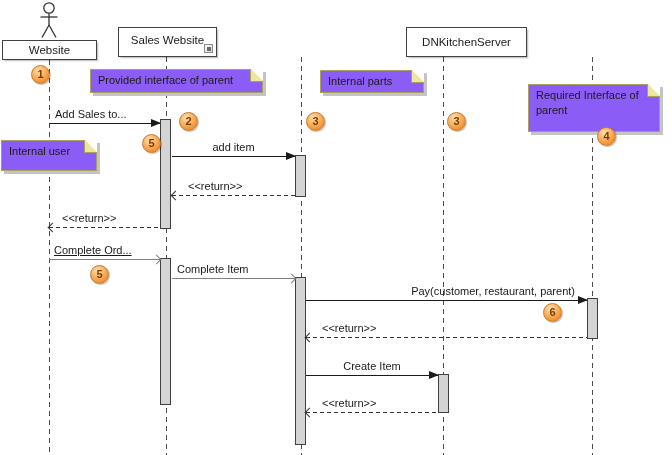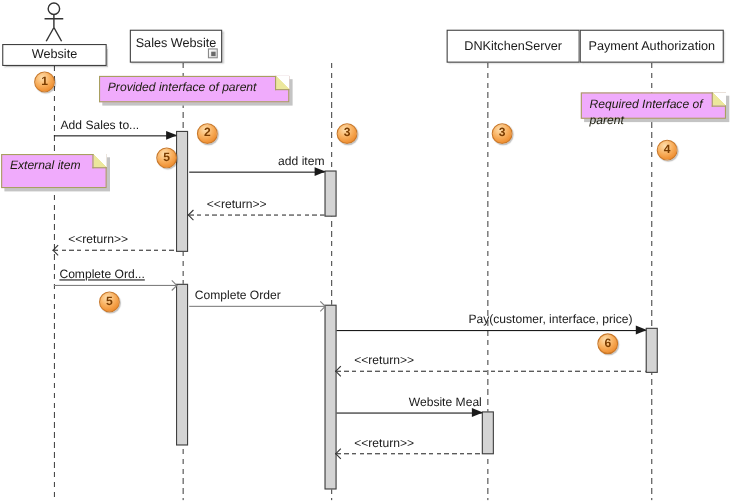--- a/index.html
+++ b/index.html
@@ -23,22 +23,22 @@
     position:absolute;right:3px;bottom:3px;width:9px;height:9px;box-sizing:border-box;
     border:1px solid #8a8a8a;background:linear-gradient(135deg,#ffffff 0%,#d8d8d8 100%);
   }
   .ref-icon::after{
     content:"";position:absolute;right:1px;bottom:1px;width:4px;height:4px;background:#6a6a6a;
   }
   
   .actor{position:absolute;}
   
   .note{
-    position:absolute;background:#f0abfc;border:1px solid #A8A060;box-sizing:border-box;
-    font-size:11px;color:#1c1c10;box-shadow:3px 3px 0 #c4c4c4;font-style:italic;
+    position:absolute;background:#8b5cf6;border:1px solid #A8A060;box-sizing:border-box;
+    font-size:11px;color:#1c1c10;box-shadow:3px 3px 0 #c4c4c4;
   }
   .note .txt{display:block;padding:3px 6px 2px 7px;line-height:15px;}
   .note .fold{
     position:absolute;top:-1px;right:-1px;width:13px;height:13px;box-sizing:border-box;
     background:linear-gradient(to bottom left,#ffffff 0 49%,#ece79c 51% 100%);
     border-left:1px solid #A8A060;border-bottom:1px solid #A8A060;
   }
   
   .activation{
     position:absolute;width:11px;box-sizing:border-box;
@@ -49,21 +49,21 @@
   .msg .line{position:absolute;left:0;right:0;top:0;height:1px;}
   .msg.sync{color:#1a1a1a;}
   .msg.async{color:#808080;}
   .msg.return{color:#333333;}
   .msg.sync .line{background:#1a1a1a;}
   .msg.async .line{background:#808080;}
   .msg.return .line{background:repeating-linear-gradient(to right,#333 0 4px,transparent 4px 7px);}
   .msg .label{
     position:absolute;top:-15px;font-size:11px;color:#1a1a1a;white-space:nowrap;
   }
-  .lbl-center{left:0;right:0;text-align:right;}
+  .lbl-center{left:0;right:0;text-align:center;}
   .lbl-right{right:12px;text-align:right;}
   .head-fill-right{
     position:absolute;right:-1px;top:-4px;width:0;height:0;
     border-top:4.5px solid transparent;border-bottom:4.5px solid transparent;
     border-left:10px solid currentColor;
   }
   .head-open-right{
     position:absolute;right:0;top:-3.5px;width:7px;height:7px;box-sizing:border-box;
     border-top:1.4px solid currentColor;border-right:1.4px solid currentColor;
     transform:rotate(45deg);
@@ -96,29 +96,26 @@
     <circle cx="12" cy="7" r="5.2" fill="#ffffff" stroke="#333" stroke-width="1.3"></circle>
     <line x1="12" y1="12.2" x2="12" y2="24" stroke="#333" stroke-width="1.3"></line>
     <line x1="3.5" y1="16" x2="20.5" y2="16" stroke="#333" stroke-width="1.3"></line>
     <line x1="12" y1="24" x2="5" y2="36.5" stroke="#333" stroke-width="1.3"></line>
     <line x1="12" y1="24" x2="19" y2="36.5" stroke="#333" stroke-width="1.3"></line>
   </svg>
 
   <div class="head" style="left:2px;top:40px;width:95px;height:20px;">
     <span class="lbl">Website</span>
   </div>
-  <div class="head" style="left:118px;top:27px;width:84px;height:30px;">
+  <div class="head" style="left:118px;top:27px;width:99px;height:30px;">
     <span class="lbl" style="position:relative;top:-2px;">Sales Website</span>
     <span class="ref-icon"></span>
   </div>
   <div class="head" style="left:406px;top:27px;width:121px;height:30px;">
     <span class="lbl">DNKitchenServer</span>
-  </div>
-  <div class="head" style="left:527px;top:27px;width:131px;height:30px;">
-    <span class="lbl">Payment Authorization</span>
   </div>
 
   <div class="activation" style="left:160px;top:119px;height:110px;"></div>
   <div class="activation" style="left:160px;top:258px;height:147px;"></div>
   <div class="activation" style="left:295px;top:155px;height:42px;"></div>
   <div class="activation" style="left:295px;top:277px;height:168px;"></div>
   <div class="activation" style="left:587px;top:298px;height:41px;"></div>
   <div class="activation" style="left:438px;top:374px;height:39px;"></div>
 
   <div class="msg sync" style="left:49px;top:123px;width:111px;">
@@ -147,58 +144,62 @@
 
   <div class="msg async" style="left:49px;top:259px;width:111px;">
     <span class="line"></span>
     <i class="head-open-right"></i>
     <span class="label" style="left:5px;text-decoration:underline;">Complete Ord...</span>
   </div>
 
   <div class="msg async" style="left:172px;top:278px;width:123px;">
     <span class="line"></span>
     <i class="head-open-right"></i>
-    <span class="label" style="left:5px;">Complete Order</span>
+    <span class="label" style="left:5px;">Complete Item</span>
   </div>
 
   <div class="msg sync" style="left:306px;top:300px;width:281px;">
     <span class="line"></span>
     <i class="head-fill-right"></i>
-    <span class="label lbl-right">Pay(customer, interface, price)</span>
+    <span class="label lbl-right">Pay(customer, restaurant, parent)</span>
   </div>
 
   <div class="msg return" style="left:306px;top:337px;width:281px;">
     <span class="line"></span>
     <i class="head-open-left"></i>
     <span class="label" style="left:16px;">&lt;&lt;return&gt;&gt;</span>
   </div>
 
   <div class="msg sync" style="left:306px;top:375px;width:132px;">
     <span class="line"></span>
     <i class="head-fill-right"></i>
-    <span class="label lbl-center">Website Meal</span>
+    <span class="label lbl-center">Create Item</span>
   </div>
 
   <div class="msg return" style="left:306px;top:412px;width:132px;">
     <span class="line"></span>
     <i class="head-open-left"></i>
     <span class="label" style="left:16px;">&lt;&lt;return&gt;&gt;</span>
   </div>
 
   <div class="note" style="left:90px;top:69px;width:173px;height:24px;">
     <span class="fold"></span>
     <span class="txt">Provided interface of parent</span>
   </div>
-  <div class="note" style="left:528px;top:84px;width:132px;height:24px;">
+  <div class="note" style="left:320px;top:70px;width:104px;height:23px;">
+    <span class="fold"></span>
+    <span class="txt">Internal parts</span>
+  </div>
+  <div class="note" style="left:528px;top:84px;width:132px;height:48px;">
     <span class="fold"></span>
     <span class="txt">Required Interface of parent</span>
   </div>
   <div class="note" style="left:1px;top:140px;width:96px;height:31px;">
     <span class="fold"></span>
-    <span class="txt">External item</span>
+    <span class="txt">Internal user</span>
   </div>
 
   <div class="badge" style="left:31px;top:65px;">1</div>
   <div class="badge" style="left:179px;top:112px;">2</div>
   <div class="badge" style="left:306px;top:112px;">3</div>
   <div class="badge" style="left:447px;top:112px;">3</div>
   <div class="badge" style="left:597px;top:127px;">4</div>
   <div class="badge" style="left:142px;top:134px;">5</div>
   <div class="badge" style="left:90px;top:265px;">5</div>
   <div class="badge" style="left:543px;top:303px;">6</div>

